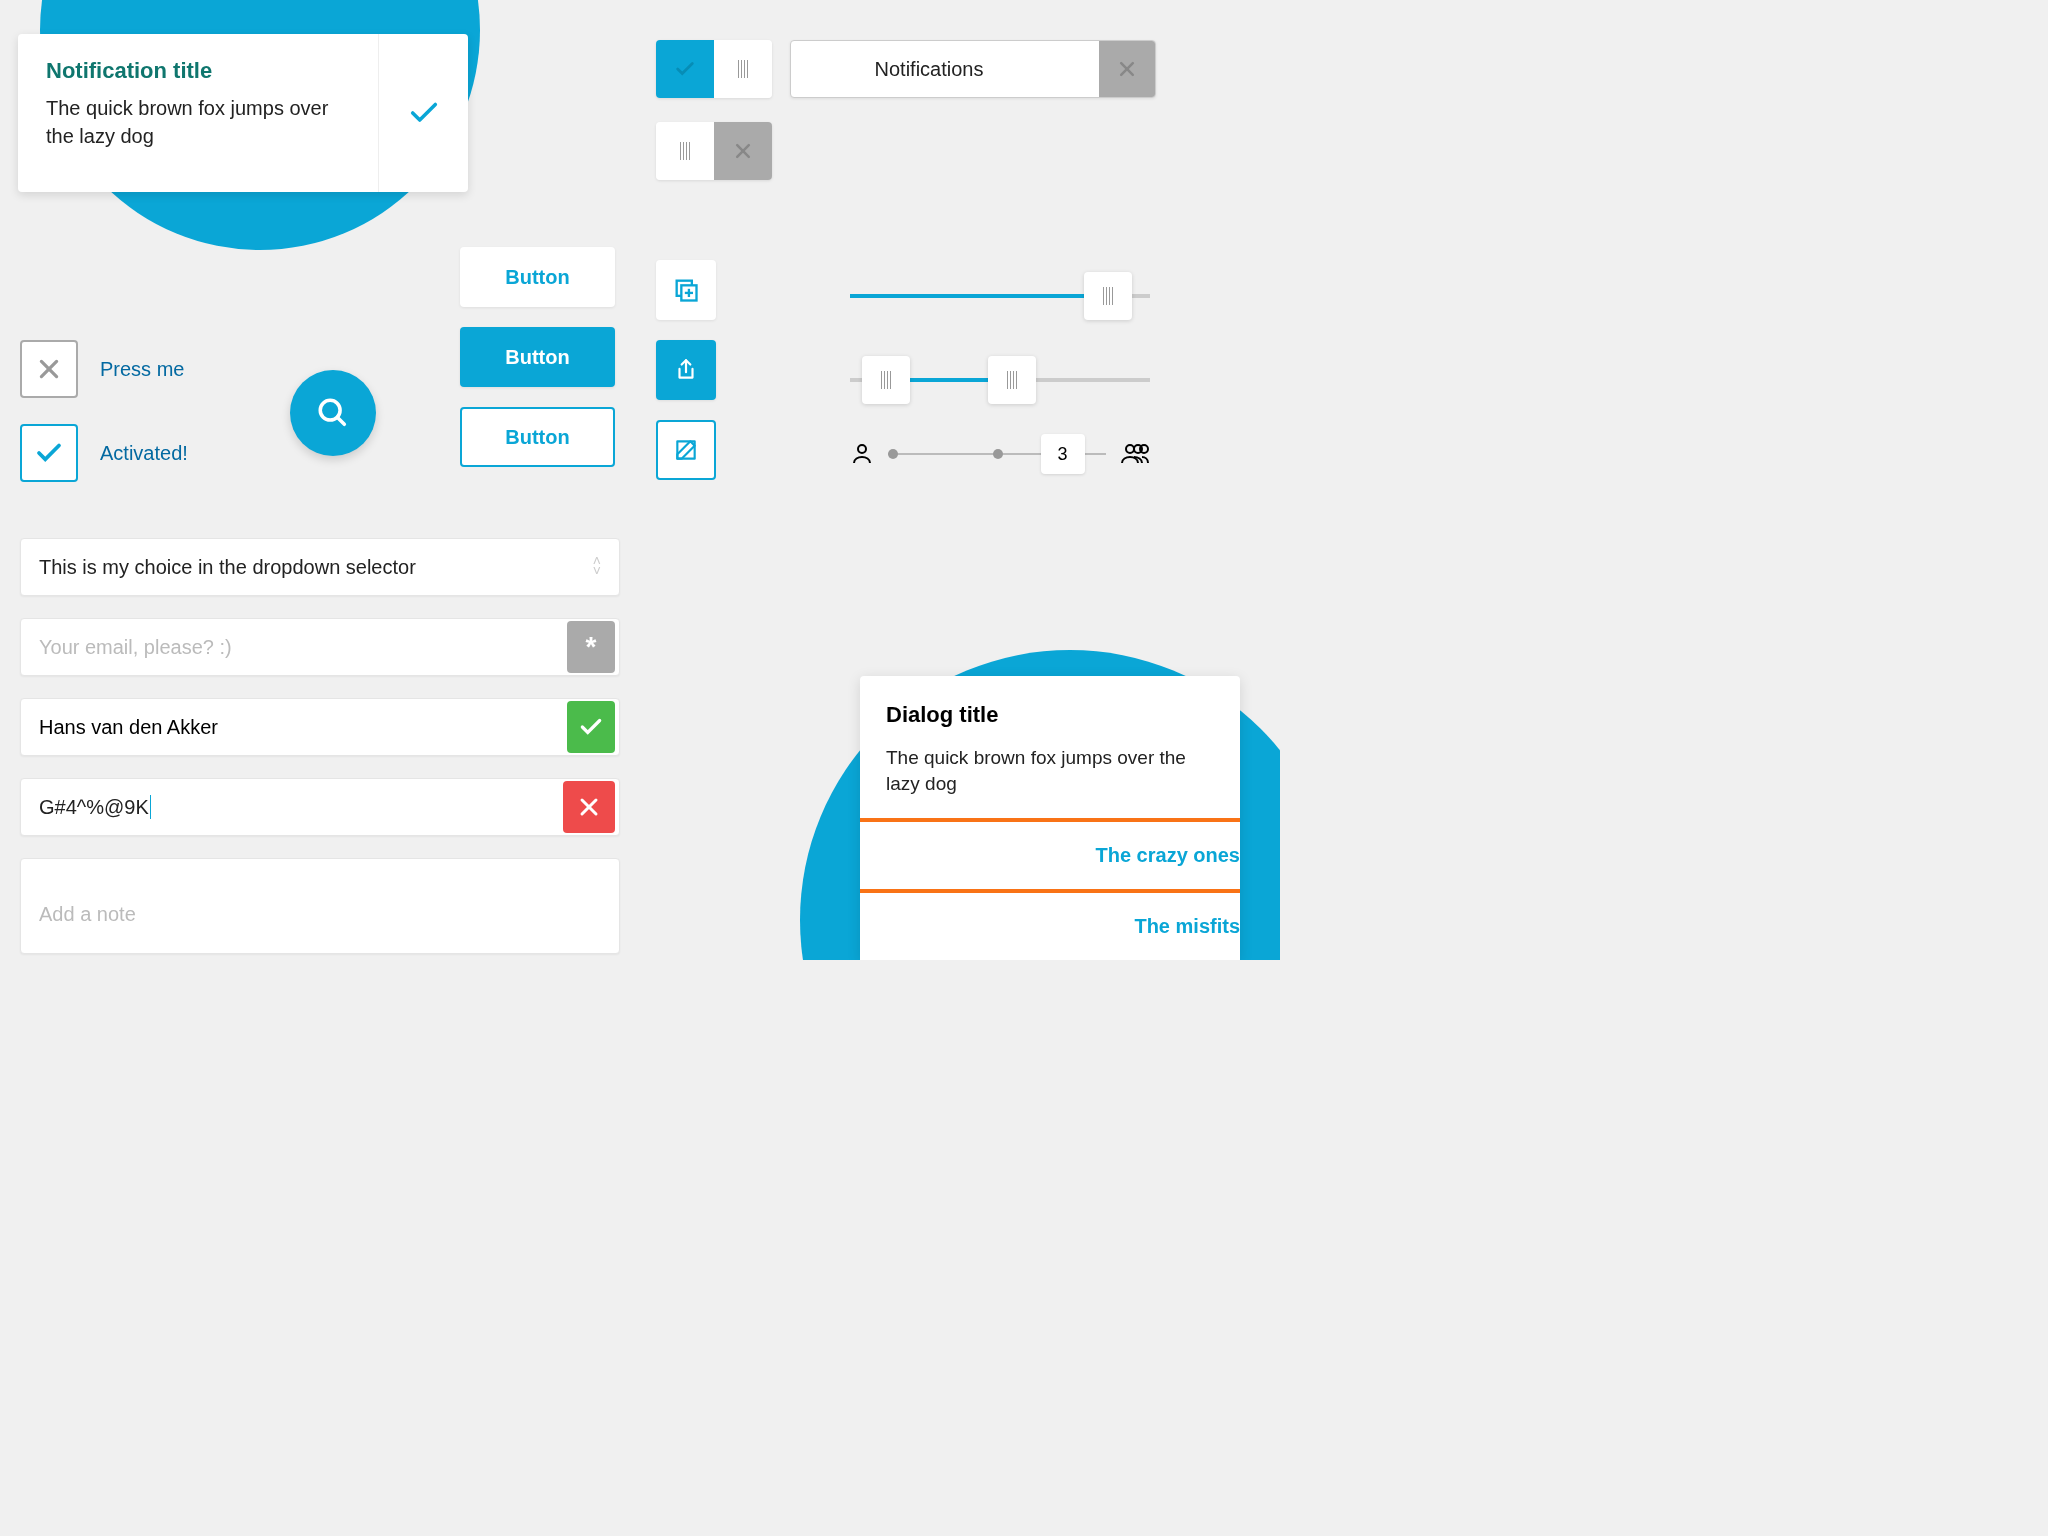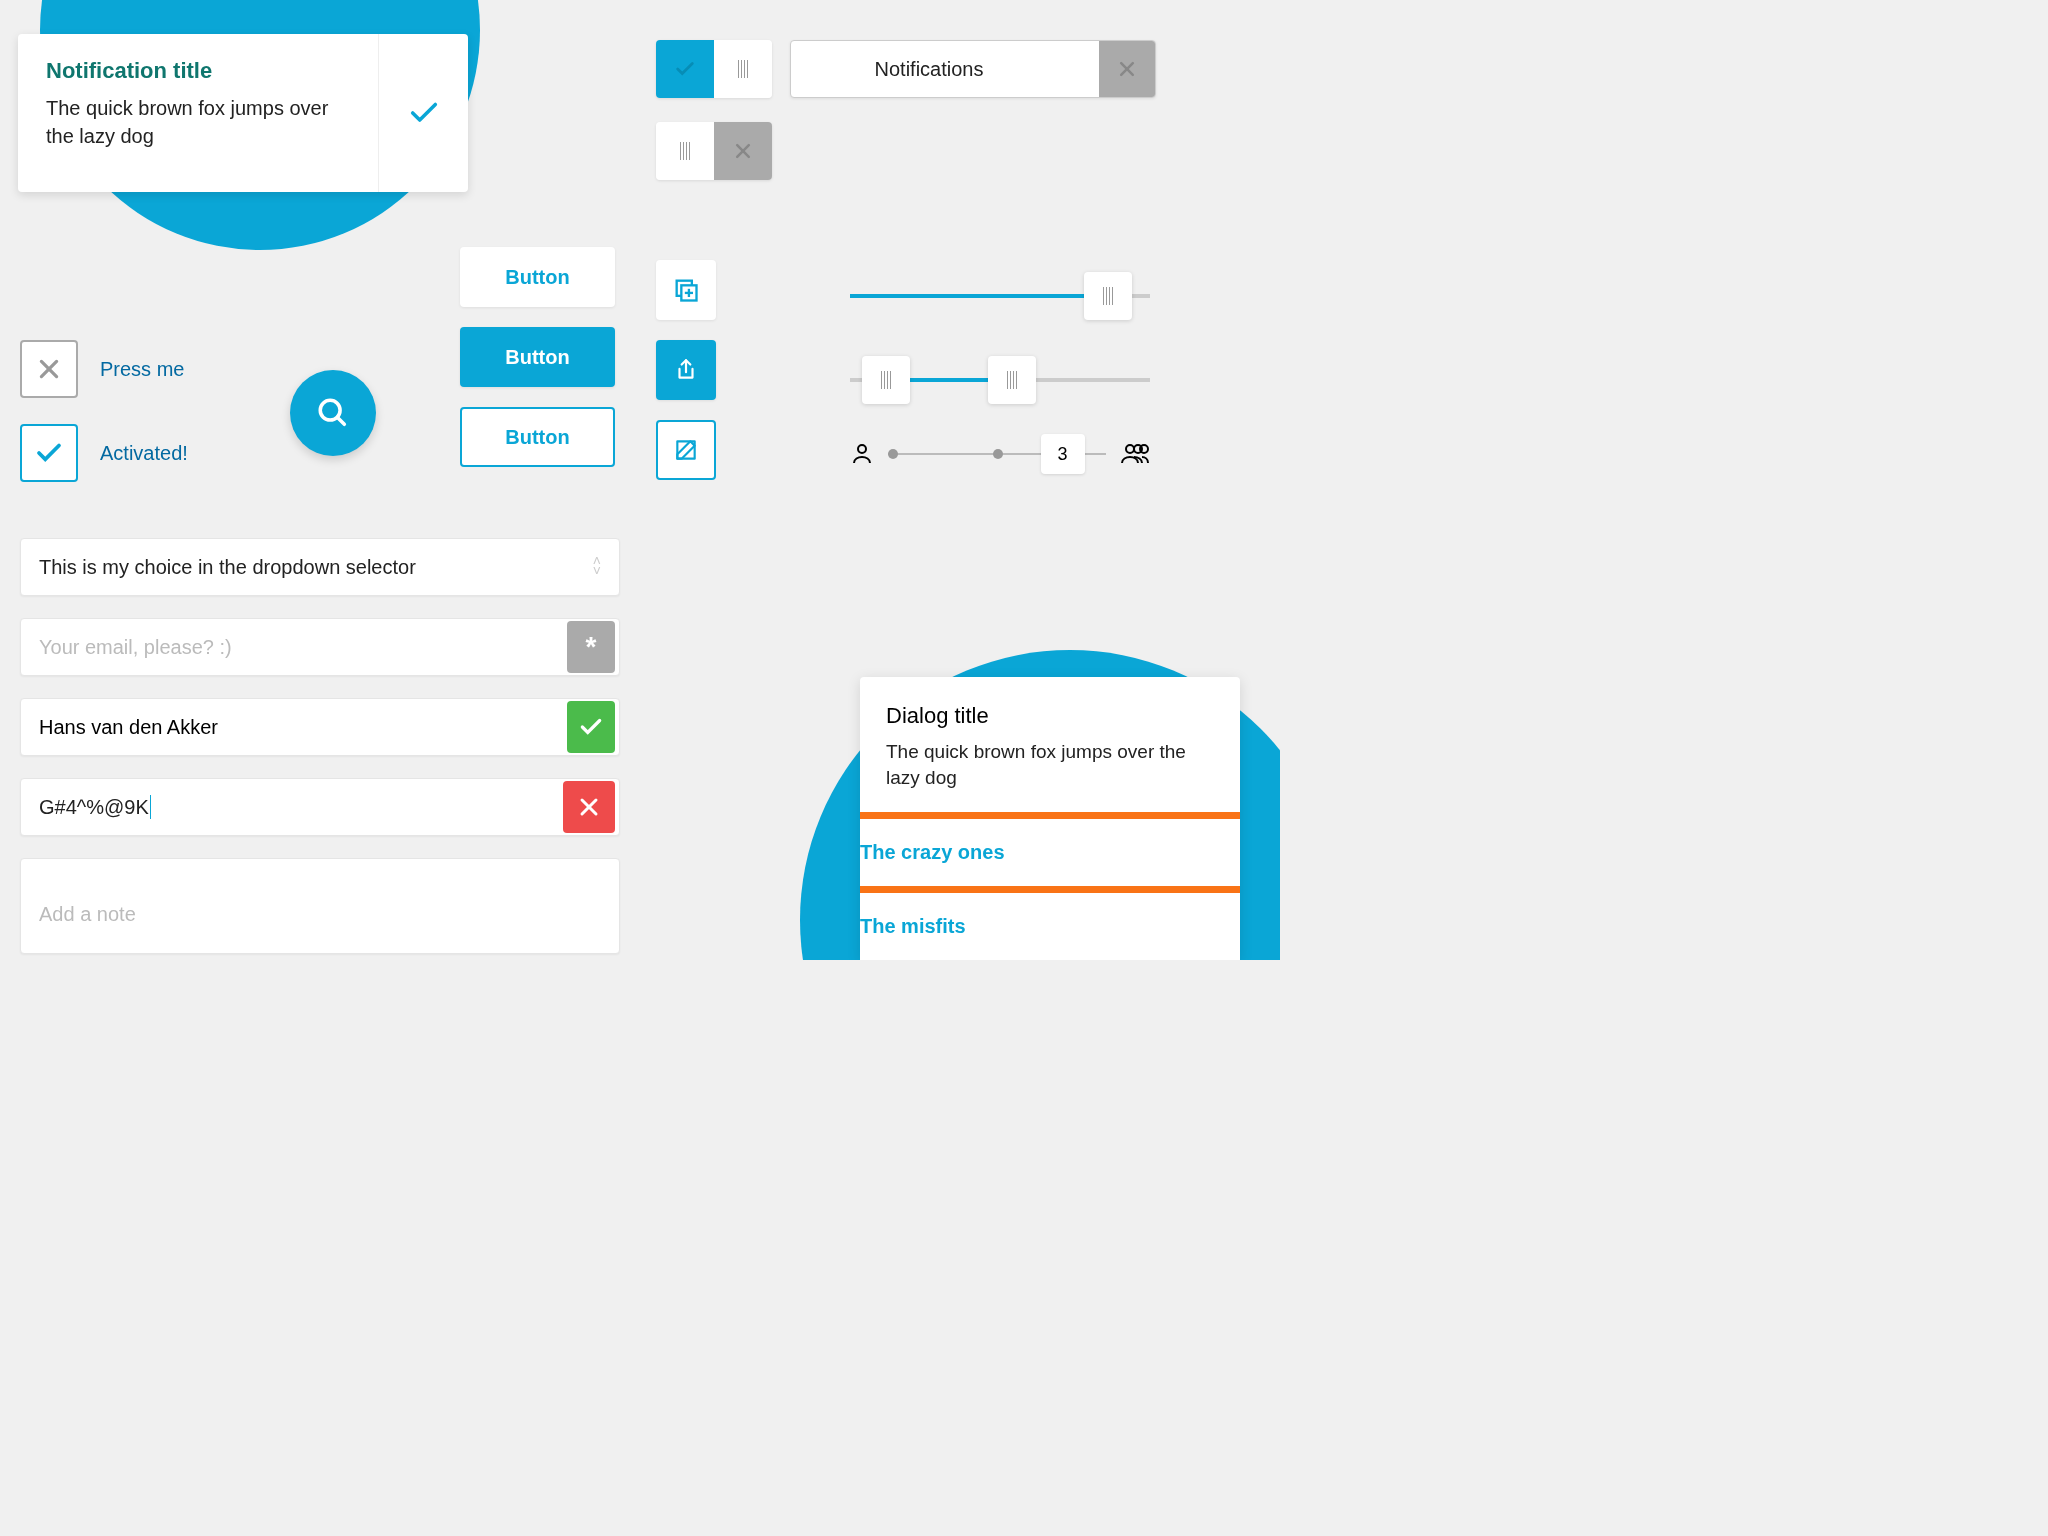--- a/index.html
+++ b/index.html
@@ -169,24 +169,24 @@
   .caret { display:inline-block; width:1px; height:24px; background:#0aa6d6; vertical-align:middle; margin-left:1px; }
 
   
   .dialog {
     position:absolute; bottom:0; right:40px;
     width:380px; background:#fff; border-radius:4px 4px 0 0;
     box-shadow:0 3px 14px rgba(0,0,0,0.12); z-index:3;
     overflow:hidden;
   }
   .dialog-head { padding:26px 26px 20px; }
-  .dialog-title { font-size:22px; font-weight:400; margin-bottom:10px; }
+  .dialog-title { font-size:22px; font-weight:700; margin-bottom:17px; }
   .dialog-text { font-size:19px; color:#222; line-height:1.4; }
   .dialog-opt {
-    border-top:7px solid #f97316; text-align:left; padding:22px 0;
+    border-top:4px solid #f97316; text-align:right; padding:22px 0;
     color:#0aa6d6; font-size:20px; font-weight:700;
   }
 
   svg { display:block; }
 </style>
 </head>
 <body>
 
 <div class="circle-top"></div>
 <div class="circle-bottom"></div>

